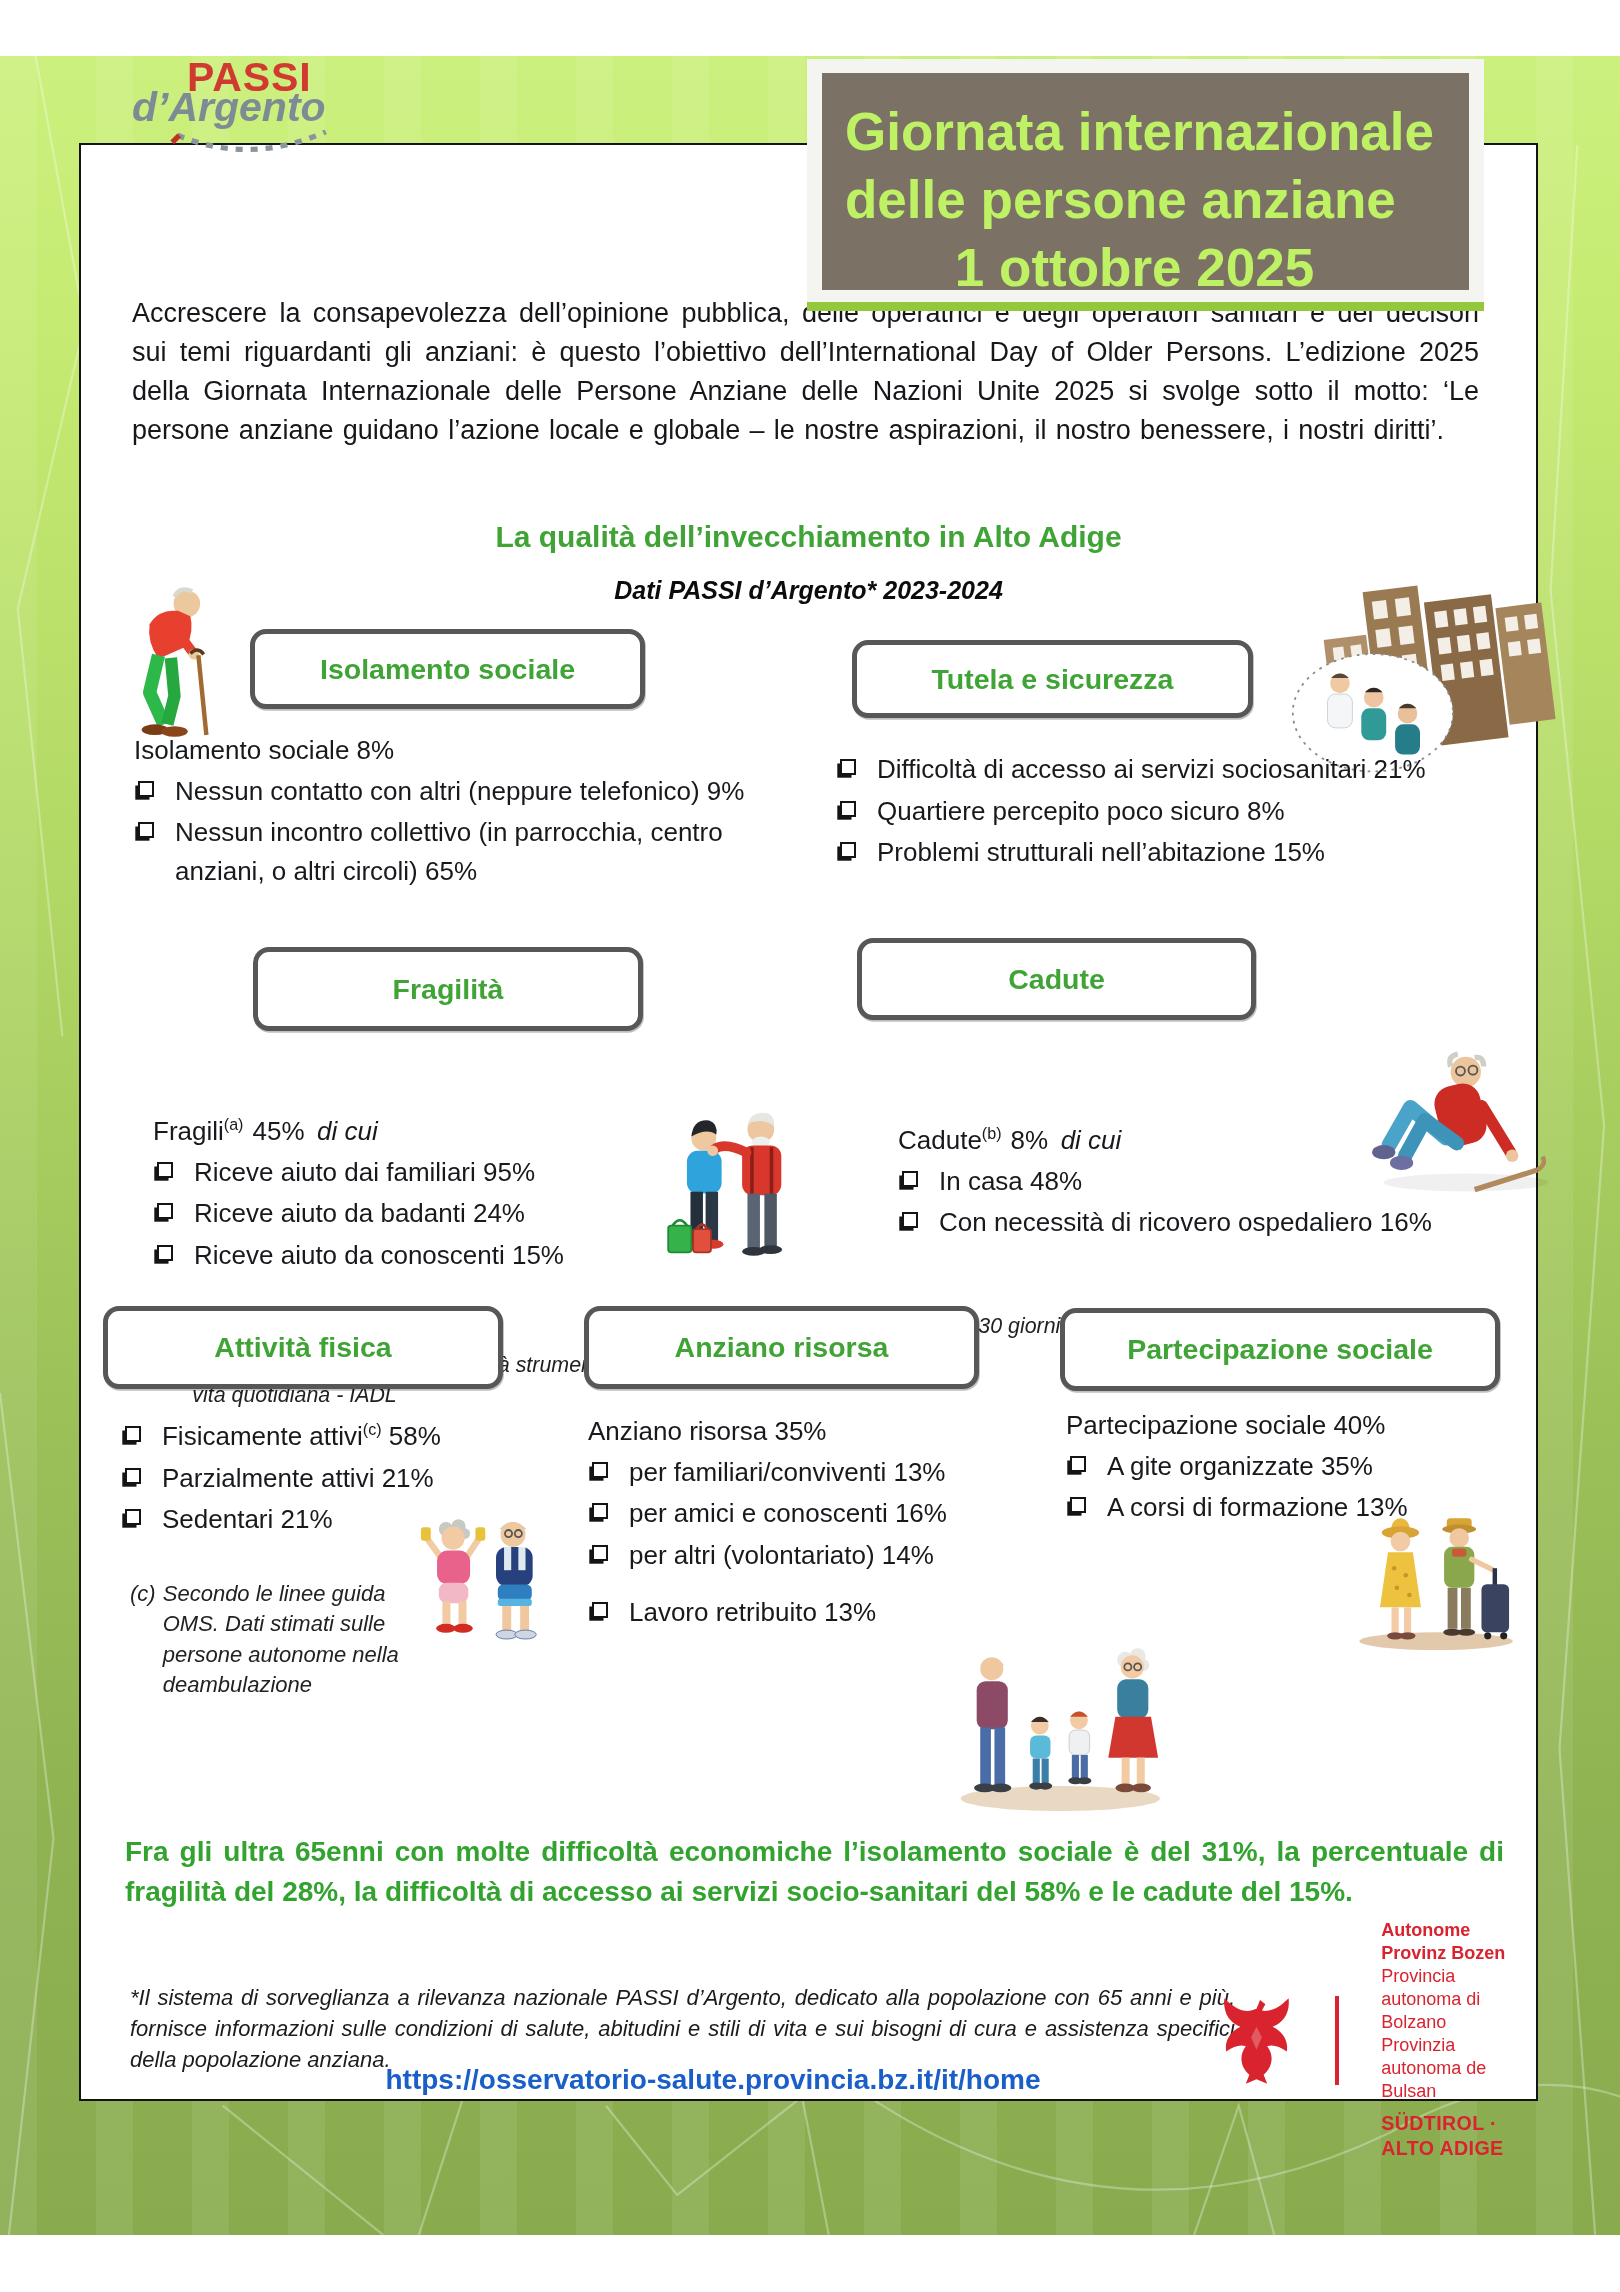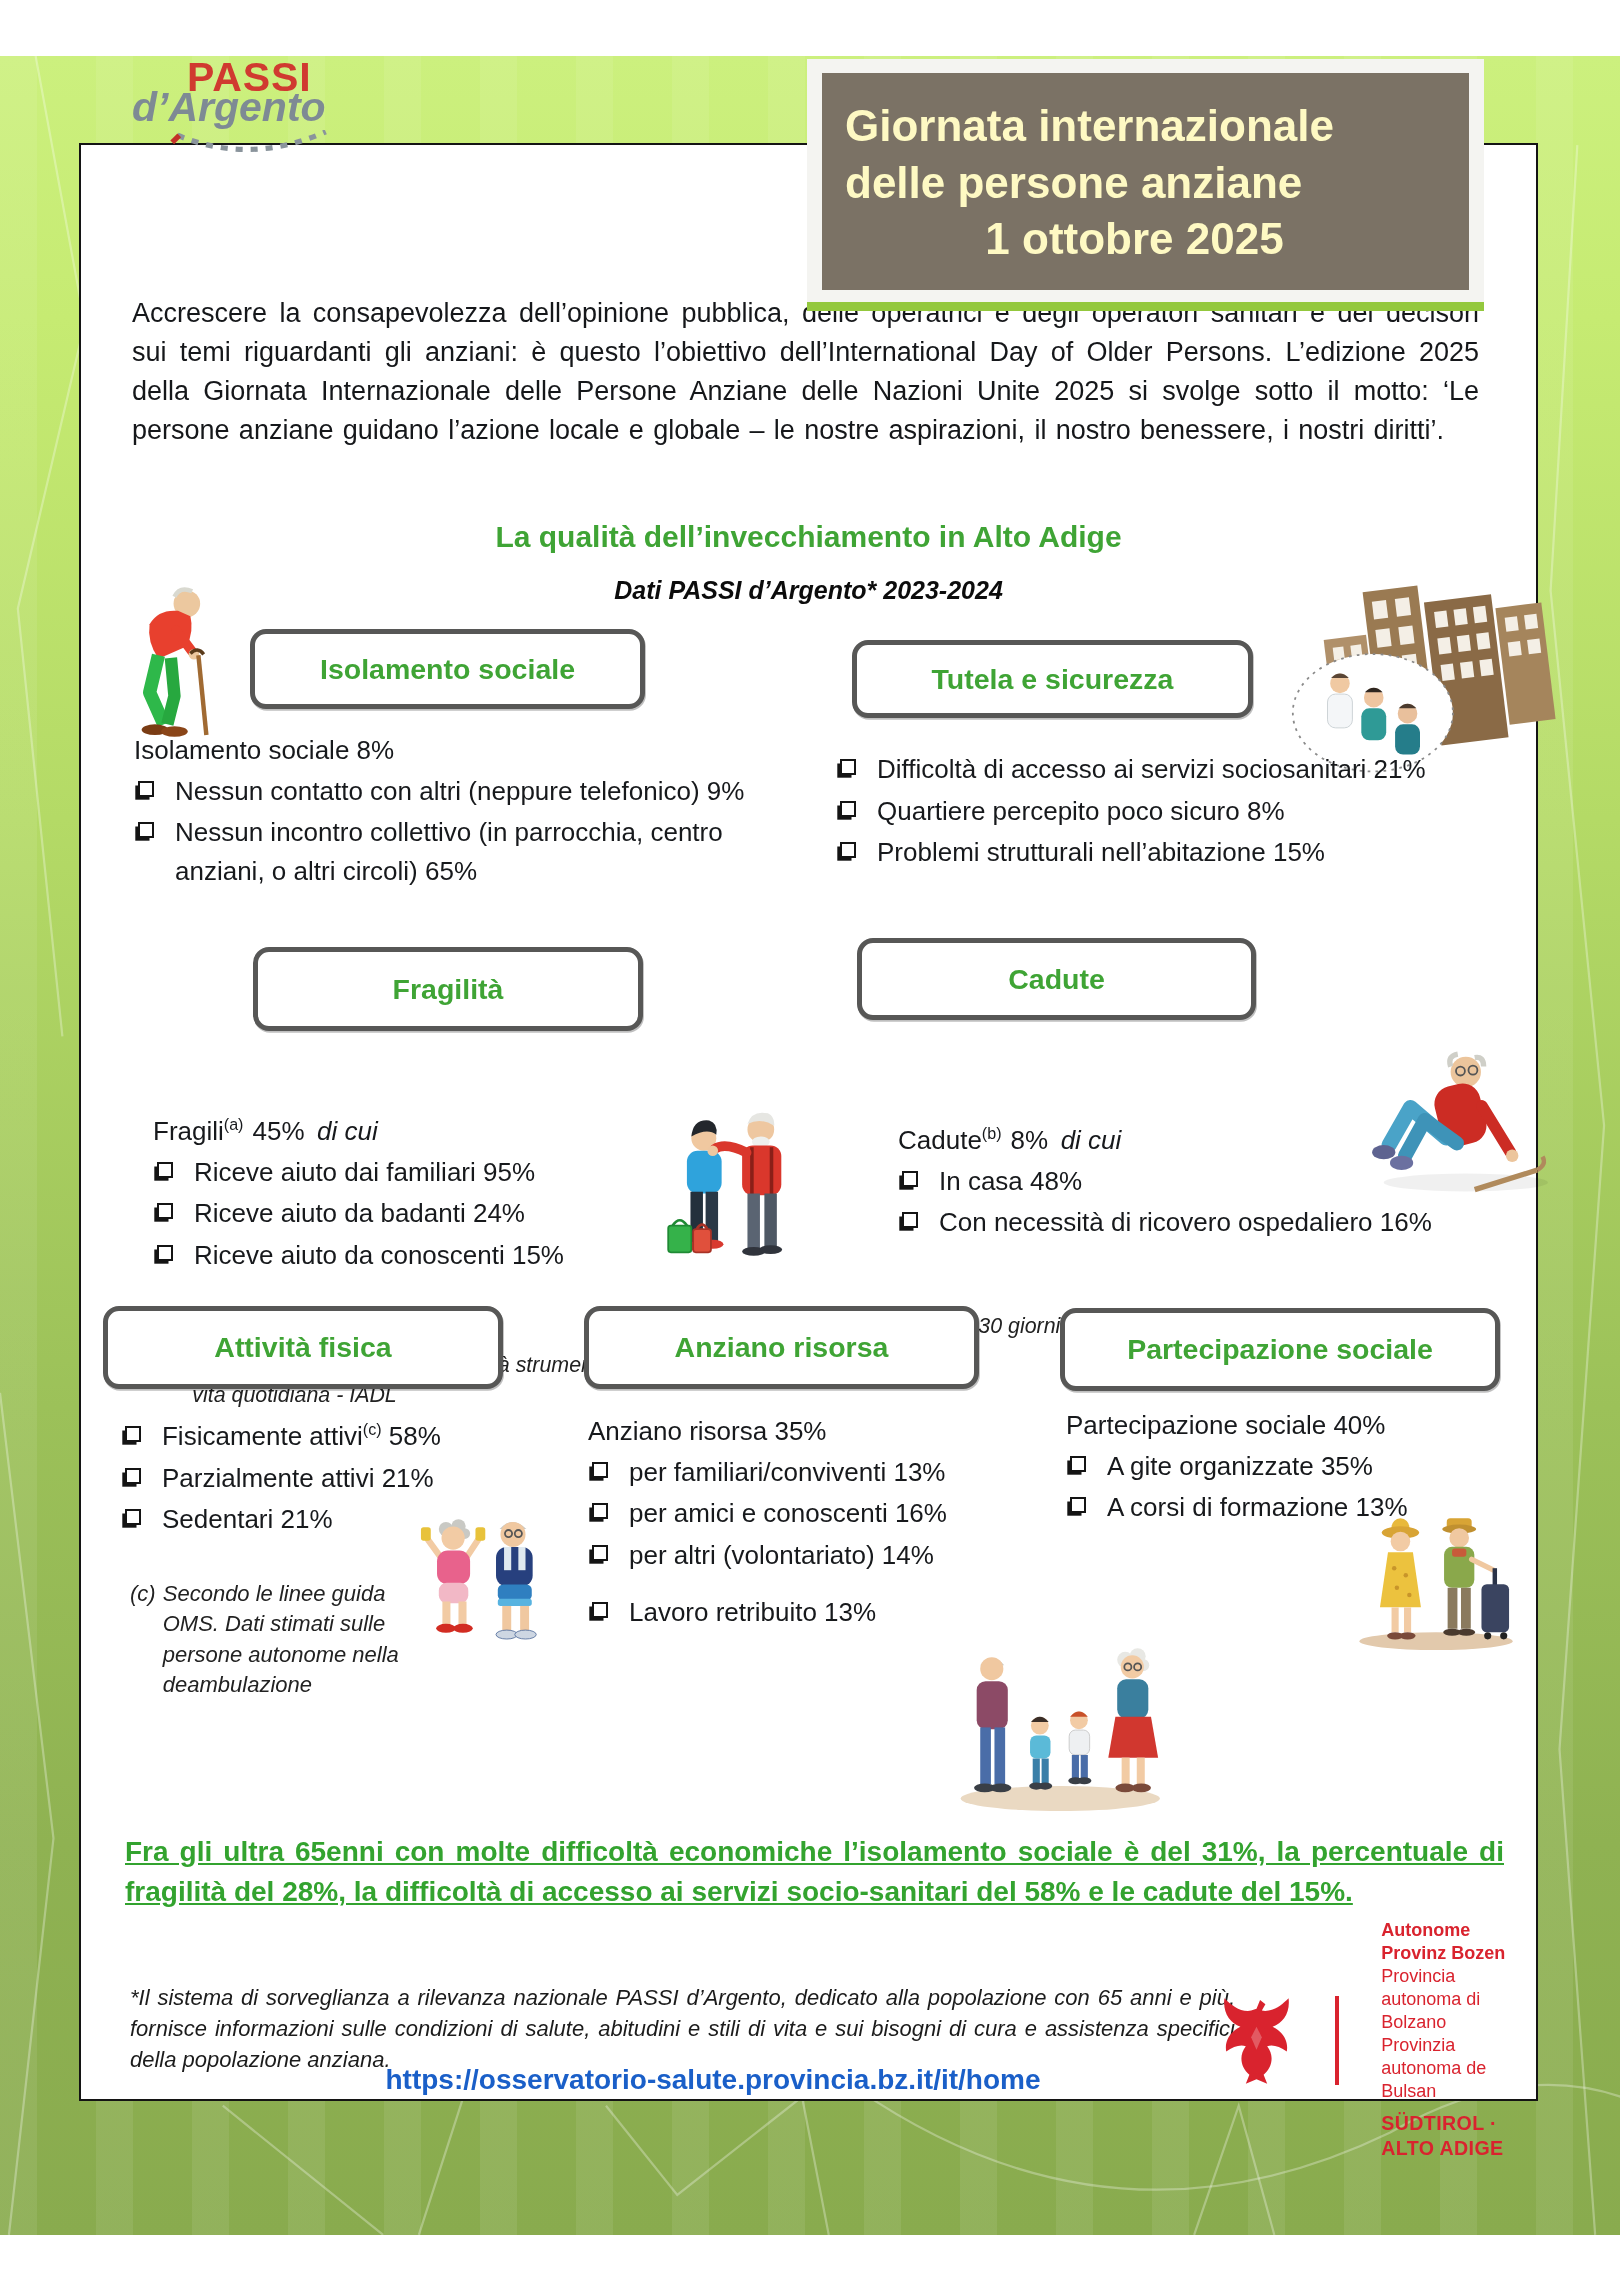--- a/index.html
+++ b/index.html
@@ -19,22 +19,22 @@
 
   
   .passi-logo { position:absolute; left:132px; top:59px; width:250px; height:98px; }
   .passi-word { margin-left:55px; color:#d03a30; font-size:41px; font-weight:bold; letter-spacing:0.9px; line-height:0.9; }
   .dargento-word { margin-top:-9px; color:#7e8a94; font-size:41px; font-weight:bold; font-style:italic; line-height:1; }
   .logo-arc { display:block; margin:1.8px 0 0 36px; }
 
   
   .title-group { position:absolute; left:807px; top:59px; width:677px; height:252px;
     background:#f4f4f1; border-bottom:9.8px solid #93c83d; padding:14.3px 15px 12.5px 15px; z-index:6; }
-  .title-box { width:100%; height:100%; background:#7b7265; color:#fef9c3;
-    font-weight:bold; font-size:44px; line-height:1.28; padding:25px 9px 9px 23px; }
+  .title-box { width:100%; height:100%; background:#7b7265; color:#bef264;
+    font-weight:bold; font-size:53px; line-height:1.28; padding:25px 9px 9px 23px; }
   .title-box .t-line3 { text-align:center; padding-right:36px; }
 
   
   .abs { position:absolute; z-index:5; }
   .intro { left:132px; top:294px; width:1347px; font-size:27px; line-height:1.45;
     text-align:justify; color:#15171a; word-spacing:1.8px; }
   .main-heading { left:82px; top:520px; width:1453px; text-align:center;
     color:#3fa435; font-weight:bold; font-size:30px; }
   .sub-heading { left:82px; top:576px; width:1453px; text-align:center;
     color:#0c0c0c; font-weight:bold; font-style:italic; font-size:25px; }
@@ -53,21 +53,21 @@
   .li .txt { flex:1 1 auto; }
   sup.note { font-size:0.62em; vertical-align:super; }
   .dicui { font-style:italic; margin-left:12.5px; }
   .lead .val { margin-left:9px; }
   .footnote { position:absolute; z-index:5; font-style:italic; font-size:21.4px; color:#222; line-height:1.38; display:flex; }
   .footnote .fn-label { flex:0 0 auto; margin-right:7.1px; }
   .gap-top { margin-top:18px; }
 
   
   .highlight { left:125px; top:1832px; width:1379px; color:#33a32f; font-weight:bold;
-    font-size:28px; line-height:1.42; text-align:justify;text-decoration:underline; }
+    font-size:28px; line-height:1.42; text-align:justify; }
   .footnote-star { left:130px; top:1982px; width:1105px; font-style:italic; font-size:22px;
     line-height:1.42; text-align:justify; color:#1c1c1c; }
   .site-link { left:196px; top:2064px; width:1034px; text-align:center;
     color:#1a5fc8; font-weight:bold; font-size:28px; text-decoration:none; display:block; }
 
   
   .prov-logo { position:absolute; left:1219px; top:1984px; width:314px; height:112px;
     z-index:5; display:flex; align-items:center;gap:32px; }
   .prov-eagle { flex:0 0 auto; }
   .prov-sep { flex:0 0 auto; width:3.6px; height:89px; background:#d9232e; margin:0 10.7px 0 9px; }

